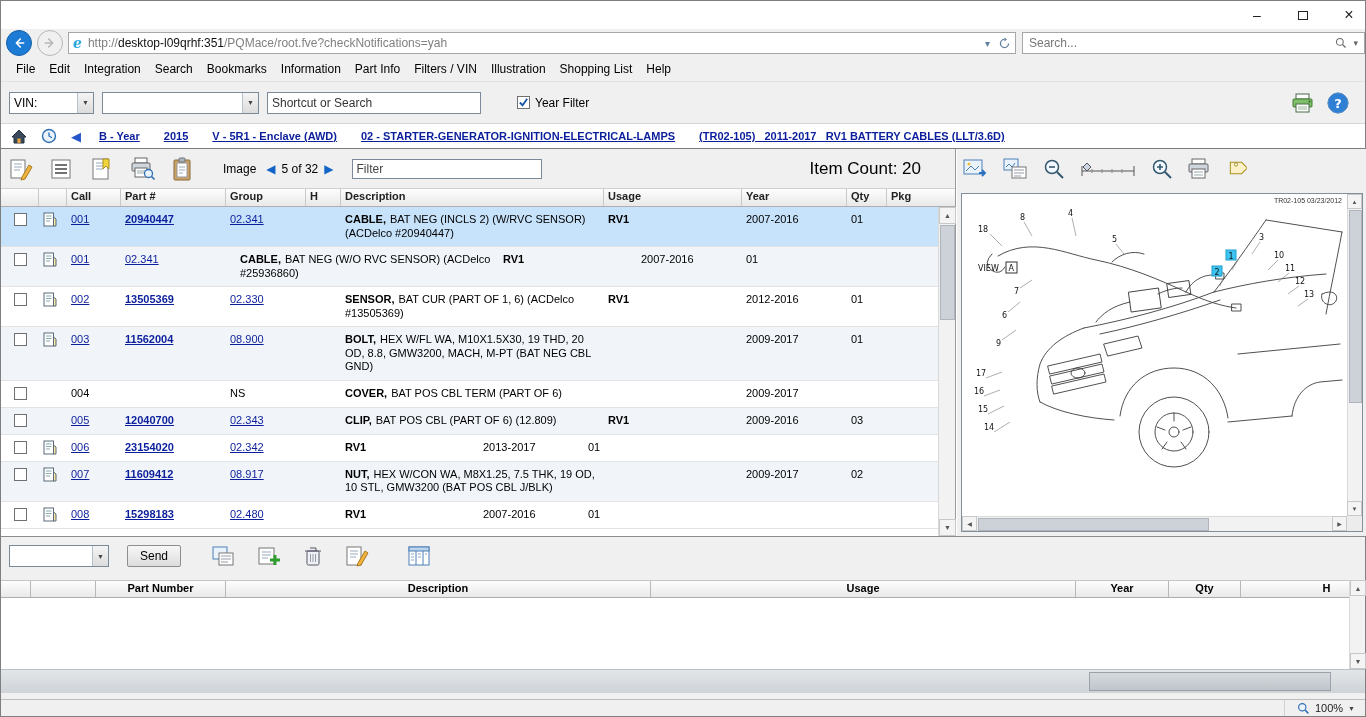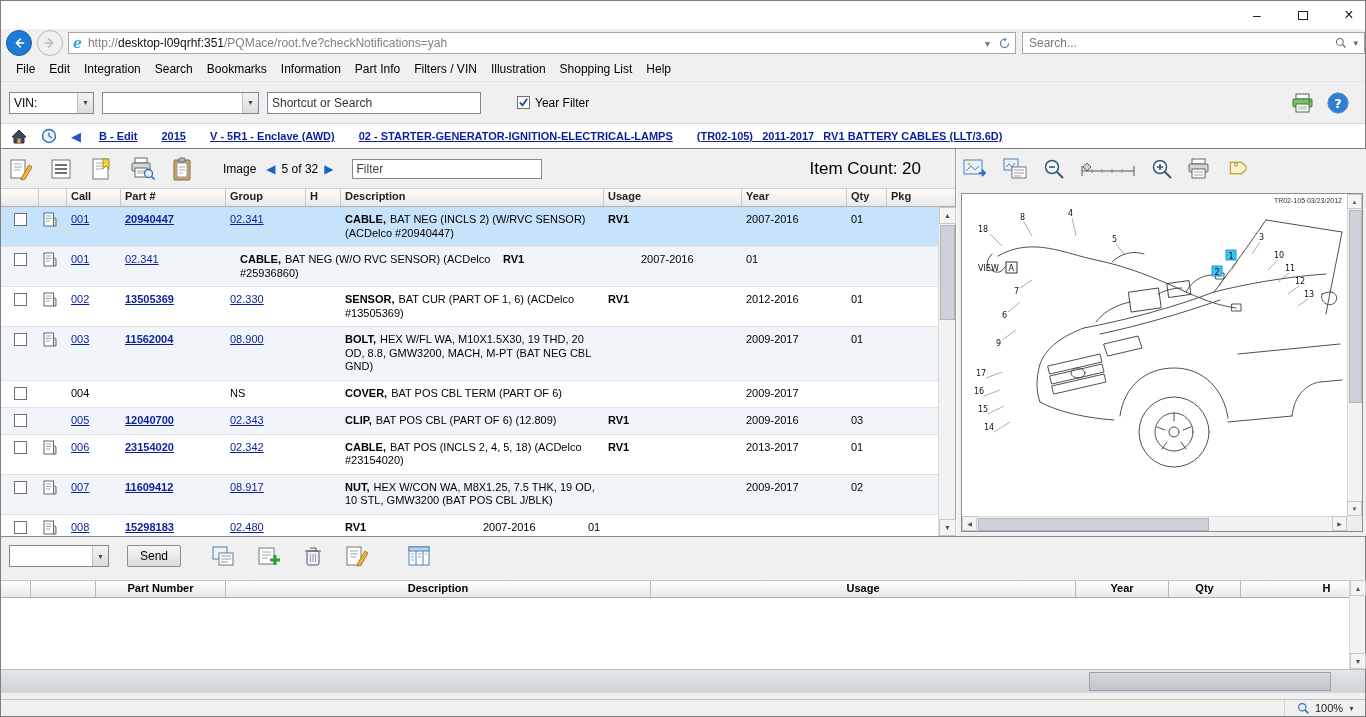--- a/index.html
+++ b/index.html
@@ -231,21 +231,21 @@
       </span>
       <span class="tool-ic">
         <svg width="16" height="16" viewBox="0 0 16 16">
             <circle cx="8" cy="8" r="6.5" fill="#eaf3fc" stroke="#2f6fb4" stroke-width="1.4"></circle>
             <path d="M8 4.5 V8 L11 9.8" stroke="#2f6fb4" stroke-width="1.3" fill="none"></path>
           </svg>
       </span>
       <span class="bc-back">◀</span>
     </span>
     <span id="breadcrumb-links">
-        <span class="crumb">B - Edit</span>
+        <span class="crumb">B - Year</span>
         <span class="crumb">2015</span>
         <span class="crumb">V - 5R1 - Enclave (AWD)</span>
         <span class="crumb">02 - STARTER-GENERATOR-IGNITION-ELECTRICAL-LAMPS</span>
         <span class="crumb">(TR02-105)   2011-2017   RV1 BATTERY CABLES (LLT/3.6D)</span>
       </span>
   </div>
 
   <div class="main">
 
     <div class="parts-panel">
@@ -458,21 +458,20 @@
                   <rect x="1" y="1" width="9.5" height="13" fill="#fff" stroke="#5a6a7a"></rect>
                   <path d="M3 4h5.5M3 6.5h5.5M3 9h4" stroke="#8aa" fill="none"></path>
                   <path d="M10.5 5 L13 7 V14 H10.5 Z" fill="#f6e6a0" stroke="#5a6a7a"></path>
                 </svg>
       </span>
     </div>
     <div class="pcell c-call"><span class="lnk">006</span></div>
     <div class="pcell c-part"><span class="lnk part-lnk">23154020</span></div>
     <div class="pcell c-group"><span class="lnk">02.342</span></div>
     <div class="pcell c-h"></div>
-    <div class="pcell c-desc"><span class="d-bold">CABLE,</span><span class="d-rest">BAT POS (INCLS 2, 4, 5, 18) (ACDelco #23154020)</span></div>
     <div class="pcell c-usage">RV1</div>
     <div class="pcell c-year">2013-2017</div>
     <div class="pcell c-qty">01</div>
     <div class="pcell c-pkg"></div>
   </div>
           <div class="pgrid-row alt">
     <div class="pcell c-cb">
       <span class="cbx"></span>
     </div>
     <div class="pcell c-doc">

